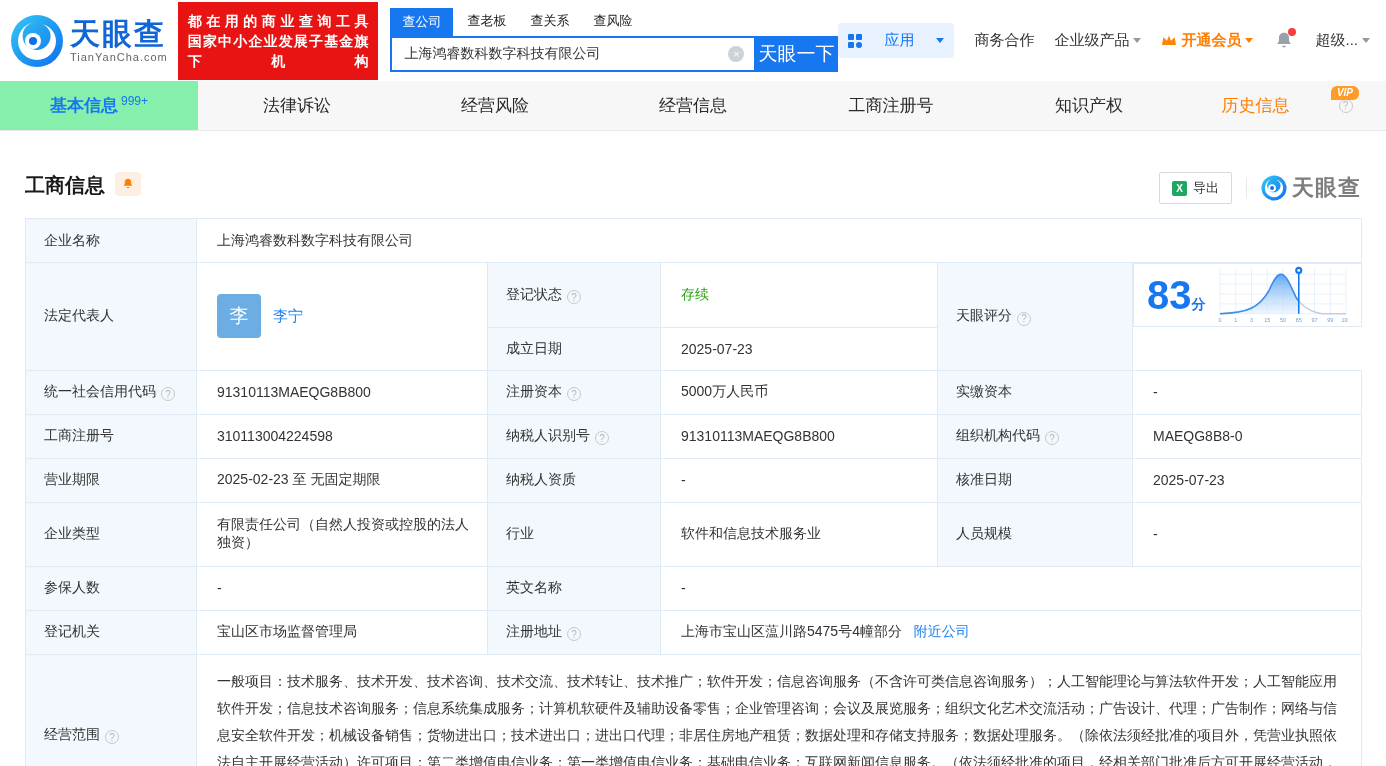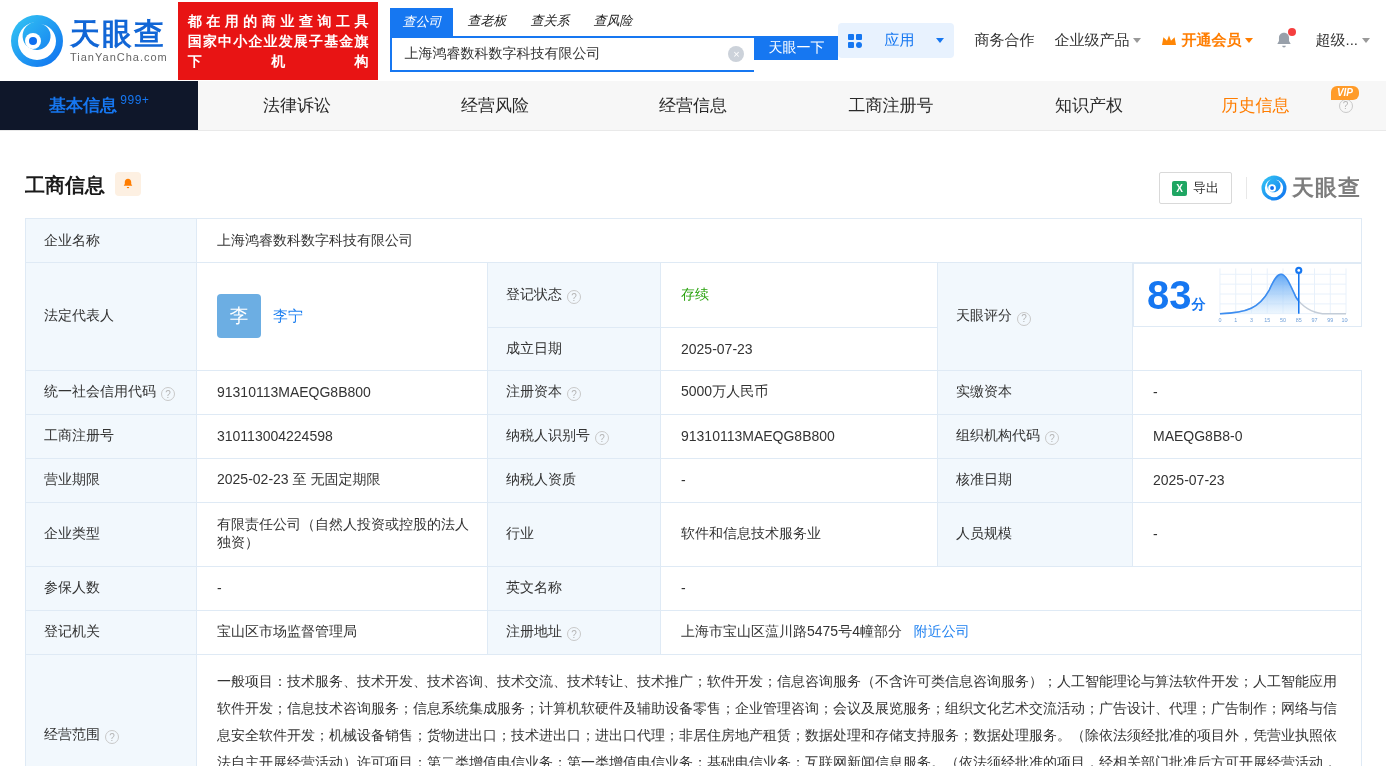--- a/index.html
+++ b/index.html
@@ -9,49 +9,49 @@
   
   .header { height:81px; display:flex; align-items:center; padding:0 16px 0 10px; background:#fff; }
   .logo { display:flex; align-items:center; cursor:pointer; }
   .logo-icon { width:54px; height:54px; flex:0 0 auto; }
   .logo-text { margin-left:6px; }
   .logo-title { font-size:30px; font-weight:bold; color:#1166d6; letter-spacing:2px; line-height:30px; }
   .logo-sub { font-size:11px; color:#666; letter-spacing:1px; margin-top:2px; }
   .slogan { margin-left:10px; background:#e81414; color:#fff; width:224px; padding:9px 10px; }
   .slogan div { font-size:14px; font-weight:bold; line-height:20px; text-align:justify; text-align-last:justify; }
   .search-area { margin-left:12px; width:458px; }
-  .search-tabs { display:flex; align-items:flex-end; height:26px;font-style:italic; }
+  .search-tabs { display:flex; align-items:flex-end; height:26px; }
   .stab { font-size:13px; color:#222; margin-right:24px; padding-bottom:6px; cursor:pointer; }
   .stab.active { background:#1677f1; color:#fff; padding:5px 12px 5px; margin-right:14px; }
   .search-row { display:flex; }
   .input-wrap { position:relative; width:364px; }
   .input-wrap input { width:100%; height:36px; border:2px solid #1677f1; border-right:none;
     padding:0 34px 0 12px; font-size:14px; color:#333; outline:none;
     font-family:"Liberation Sans","DejaVu Sans",sans-serif; }
   .clear-btn { position:absolute; right:10px; top:10px; width:16px; height:16px; border-radius:50%;
     background:#ccd2da; color:#fff; font-size:11px; line-height:16px; text-align:center; cursor:pointer; }
-  .search-btn { width:84px; height:24px; background:#1677f1; color:#fff; border:none; font-size:14px;
+  .search-btn { width:84px; height:36px; background:#1677f1; color:#fff; border:none; font-size:19px;
     cursor:pointer; font-family:"Liberation Sans","DejaVu Sans",sans-serif; }
   .header-nav { margin-left:auto; display:flex; align-items:center; gap:20px; font-size:15px; white-space:nowrap; }
   .apps-btn { display:flex; align-items:center; gap:22px; background:#e8f2fe; color:#1677f1;
     padding:8px 10px; border-radius:4px; cursor:pointer; }
   .nav-item { color:#333; cursor:pointer; display:flex; align-items:center; gap:4px; }
   .vip-link { color:#ff7d00; font-weight:bold; }
   .caret { width:0; height:0; border-left:4px solid transparent; border-right:4px solid transparent;
     border-top:5px solid #999; display:inline-block; }
   .caret.blue { border-top-color:#1677f1; }
   .caret.orange { border-top-color:#ff7d00; }
   .bell-wrap { position:relative; width:22px; height:22px; cursor:pointer; }
   .red-dot { position:absolute; top:-2px; right:-1px; width:8px; height:8px; border-radius:50%; background:#f53f3f; }
 
   
   .tab-bar { height:50px; background:#f7f7f7; border-bottom:1px solid #e9e9e9; display:flex; }
   .tab { flex:1; display:flex; align-items:center; justify-content:center; font-size:17px; color:#2a2a2a;
     cursor:pointer; position:relative; }
-  .tab.active { background:#0f172a; color:#1677f1; font-weight:bold;font-family:Liberation Mono, monospace; }
+  .tab.active { background:#86efac; color:#1677f1; font-weight:bold; }
   .tab .badge999 { font-size:12px; color:#1677f1; font-weight:normal; margin-left:3px; margin-top:-10px; }
   .tab.vip-tab { color:#ff7d00;gap:44px; }
   .vip-badge { position:absolute; top:5px; right:50%; margin-right:-72px; background:#ff9b29; color:#fff;
     font-size:10px; font-weight:bold; font-style:italic; padding:1px 6px 2px; border-radius:6px 6px 6px 0; }
 
   
   .main { padding:0 25px; }
   .section-head { display:flex; align-items:flex-start; margin-top:41px; height:34px; }
   .section-title { font-size:20px; font-weight:bold; color:#1a1a1a; }
   .notice-badge { width:26px; height:24px; background:#fdf0e2; border-radius:4px; margin-left:10px;

